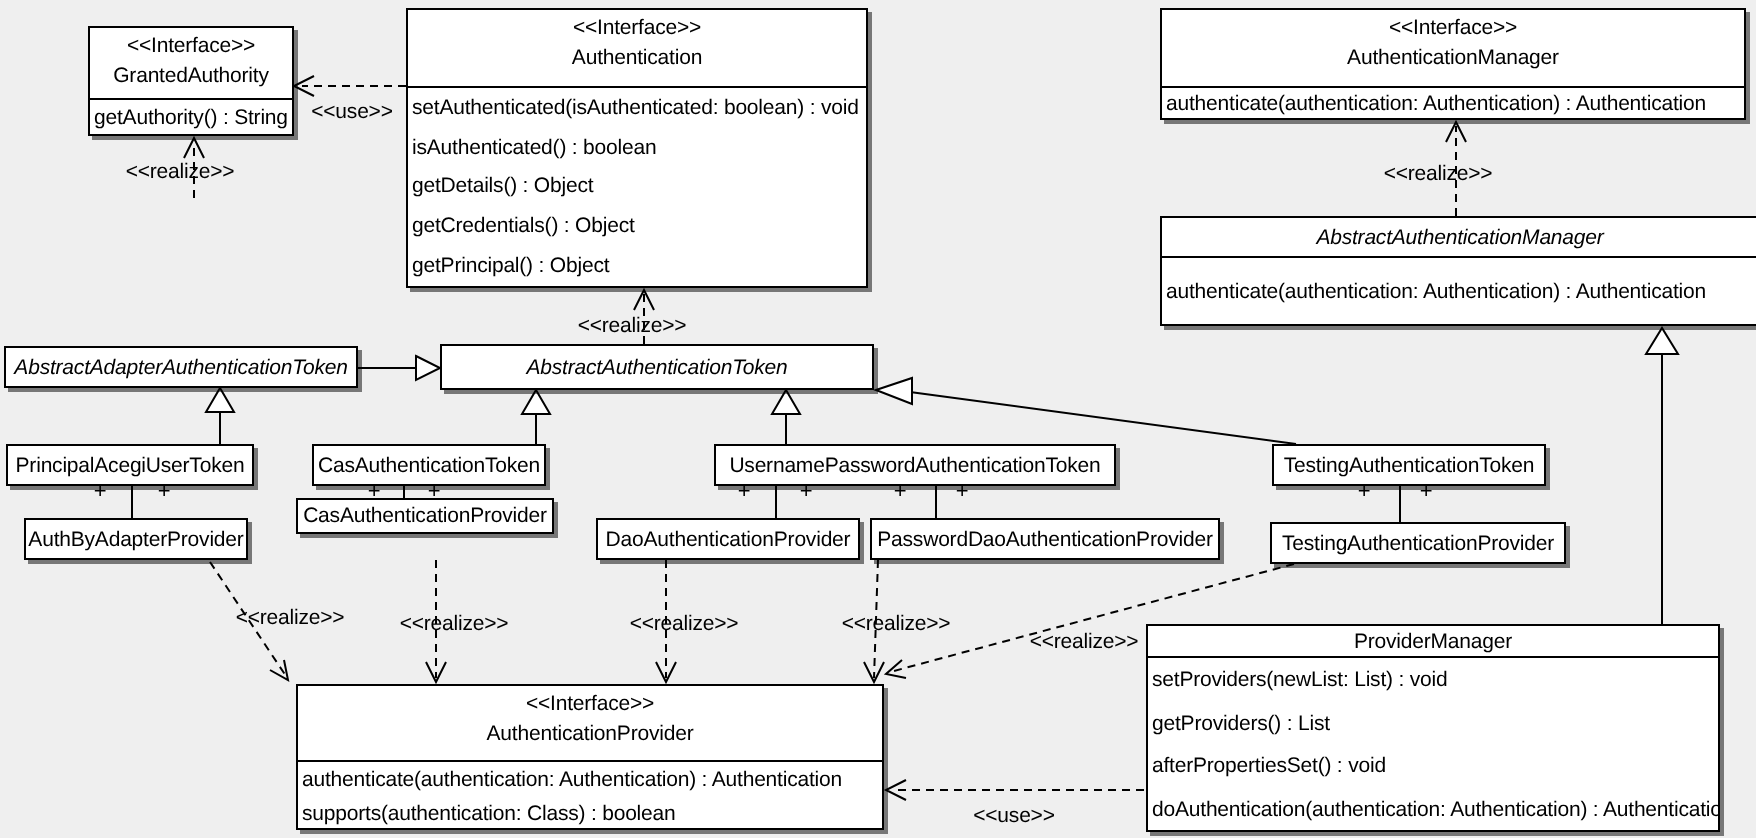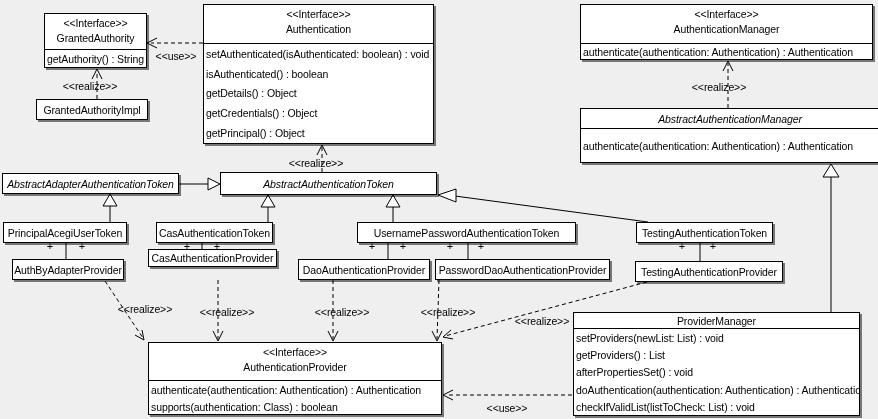--- a/index.html
+++ b/index.html
@@ -142,23 +142,20 @@
   <div class="uml-class" style="left:44px;top:13px;width:103px;height:55px">
     <div class="title" style="height:35px">
       <div class="stereotype">&lt;&lt;Interface&gt;&gt;</div>
       <div class="cname">GrantedAuthority</div>
     </div>
     <div class="methods" style="height:18px">
       <div class="m">getAuthority() : String</div>
     </div>
   </div>
 
-  <div class="uml-class one-line" style="left:36px;top:99px;width:112px;height:21px">
-    <span>GrantedAuthorityImpl</span>
-  </div>
 
   <div class="uml-class" style="left:203px;top:4px;width:231px;height:140px">
     <div class="title" style="height:38px">
       <div class="stereotype">&lt;&lt;Interface&gt;&gt;</div>
       <div class="cname">Authentication</div>
     </div>
     <div class="methods" style="height:99px">
       <div class="m">setAuthenticated(isAuthenticated: boolean) : void</div>
       <div class="m">isAuthenticated() : boolean</div>
       <div class="m">getDetails() : Object</div>
@@ -191,21 +188,21 @@
   <div class="uml-class one-line italic" style="left:220px;top:172px;width:217px;height:23px">
     <span>AbstractAuthenticationToken</span>
   </div>
 
   <div class="uml-class one-line" style="left:3px;top:222px;width:124px;height:21px">
     <span>PrincipalAcegiUserToken</span>
   </div>
   <div class="uml-class one-line" style="left:156px;top:222px;width:117px;height:21px">
     <span>CasAuthenticationToken</span>
   </div>
-  <div class="uml-class one-line" style="left:357px;top:222px;width:219px;height:21px">
+  <div class="uml-class one-line" style="left:357px;top:222px;width:201px;height:21px">
     <span>UsernamePasswordAuthenticationToken</span>
   </div>
   <div class="uml-class one-line" style="left:636px;top:222px;width:137px;height:21px">
     <span>TestingAuthenticationToken</span>
   </div>
 
   <div class="uml-class one-line" style="left:12px;top:259px;width:112px;height:21px">
     <span>AuthByAdapterProvider</span>
   </div>
   <div class="uml-class one-line" style="left:148px;top:249px;width:129px;height:18px">
@@ -232,17 +229,16 @@
     </div>
   </div>
 
   <div class="uml-class" style="left:573px;top:312px;width:287px;height:104px">
     <div class="title one-line" style="height:15px">ProviderManager</div>
     <div class="methods" style="height:87px">
       <div class="m">setProviders(newList: List) : void</div>
       <div class="m">getProviders() : List</div>
       <div class="m">afterPropertiesSet() : void</div>
       <div class="m">doAuthentication(authentication: Authentication) : Authentication</div>
-      <div class="m">checkIfValidList(listToCheck: List) : void</div>
     </div>
   </div>
 
 </div>
 
 </body></html>

